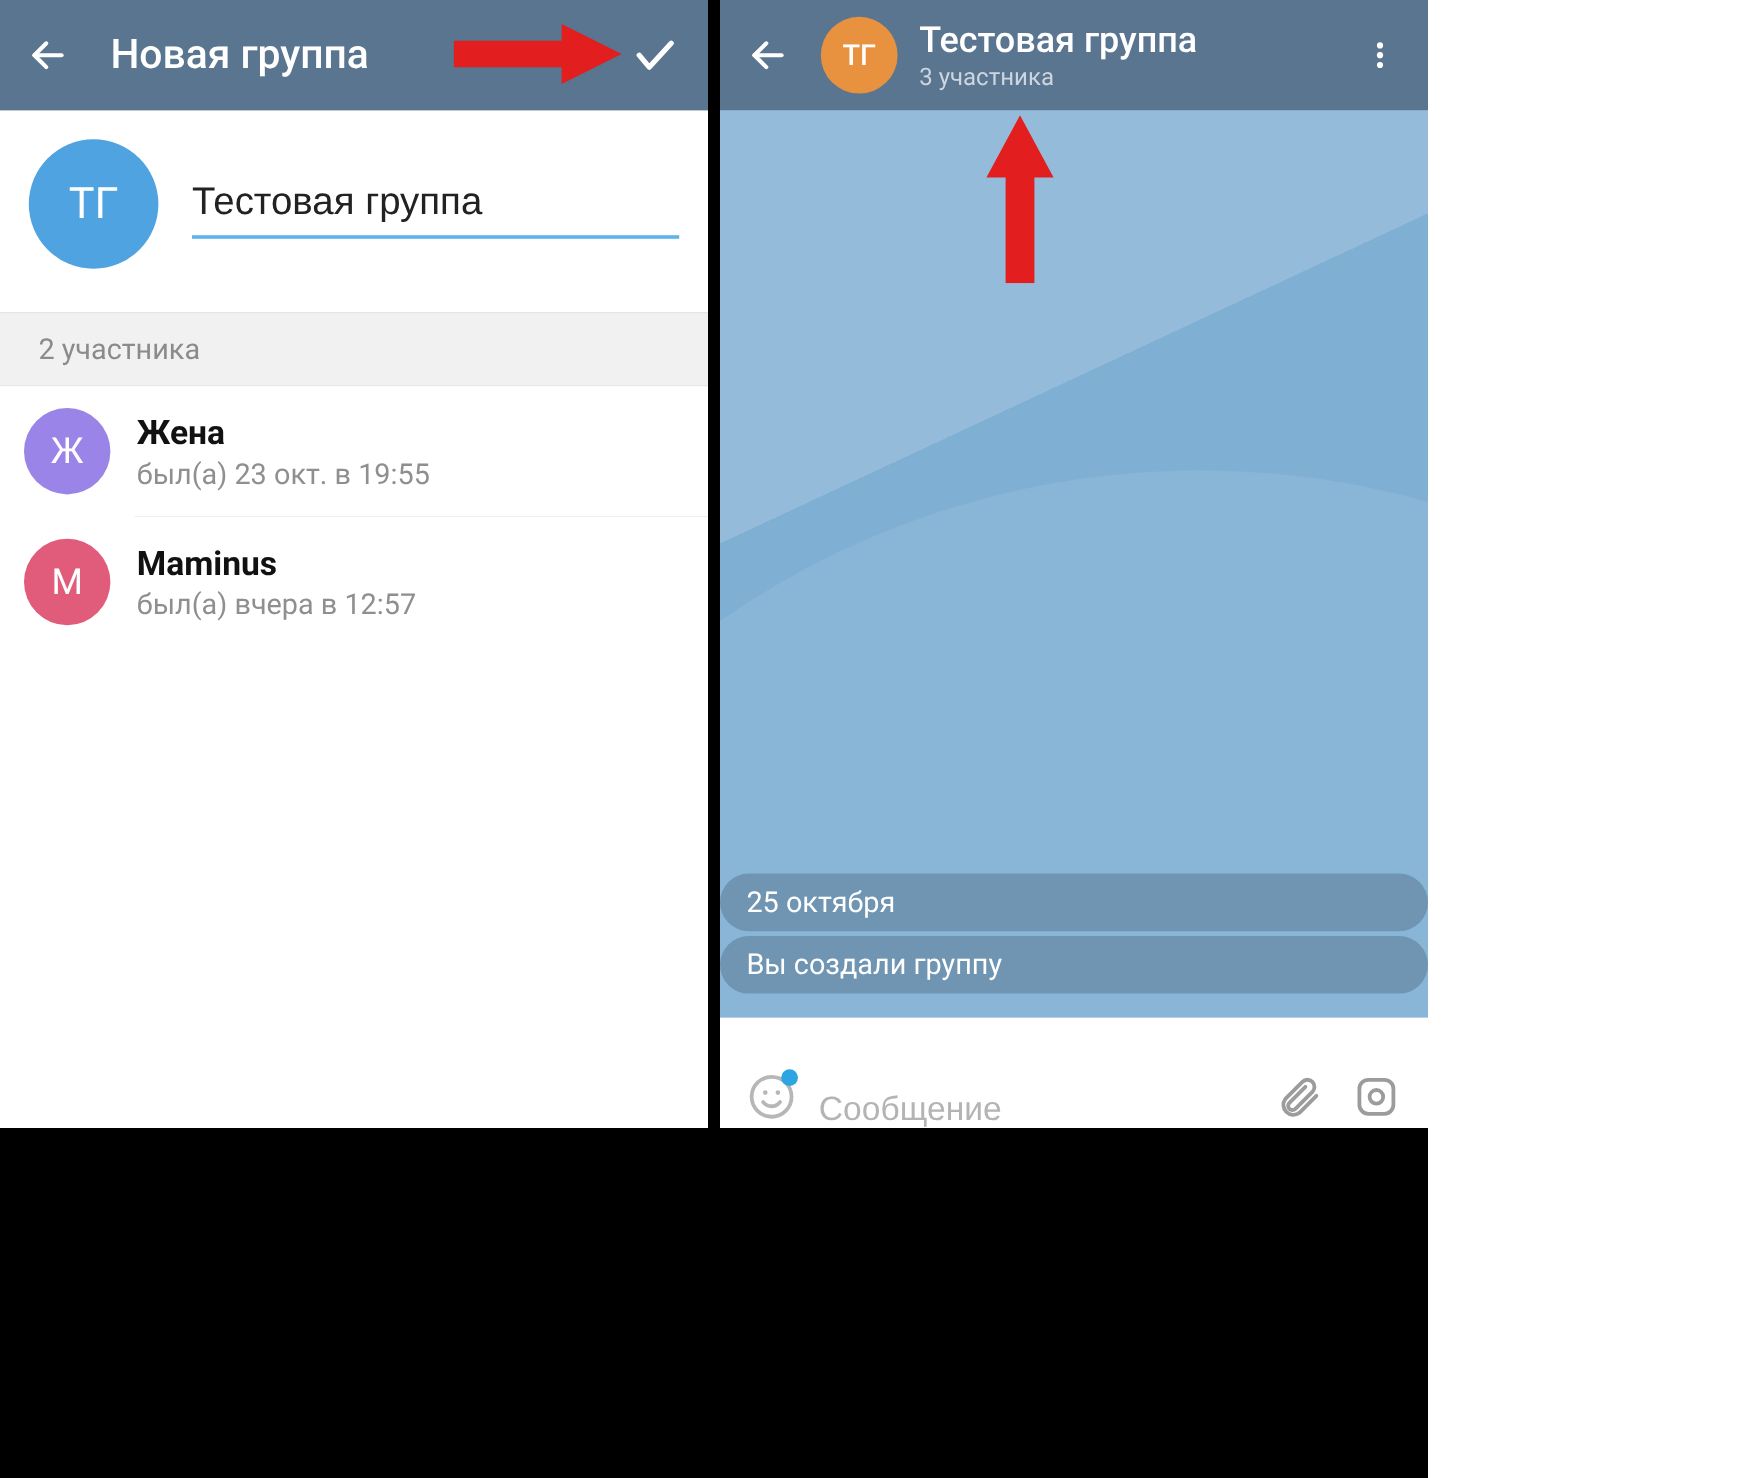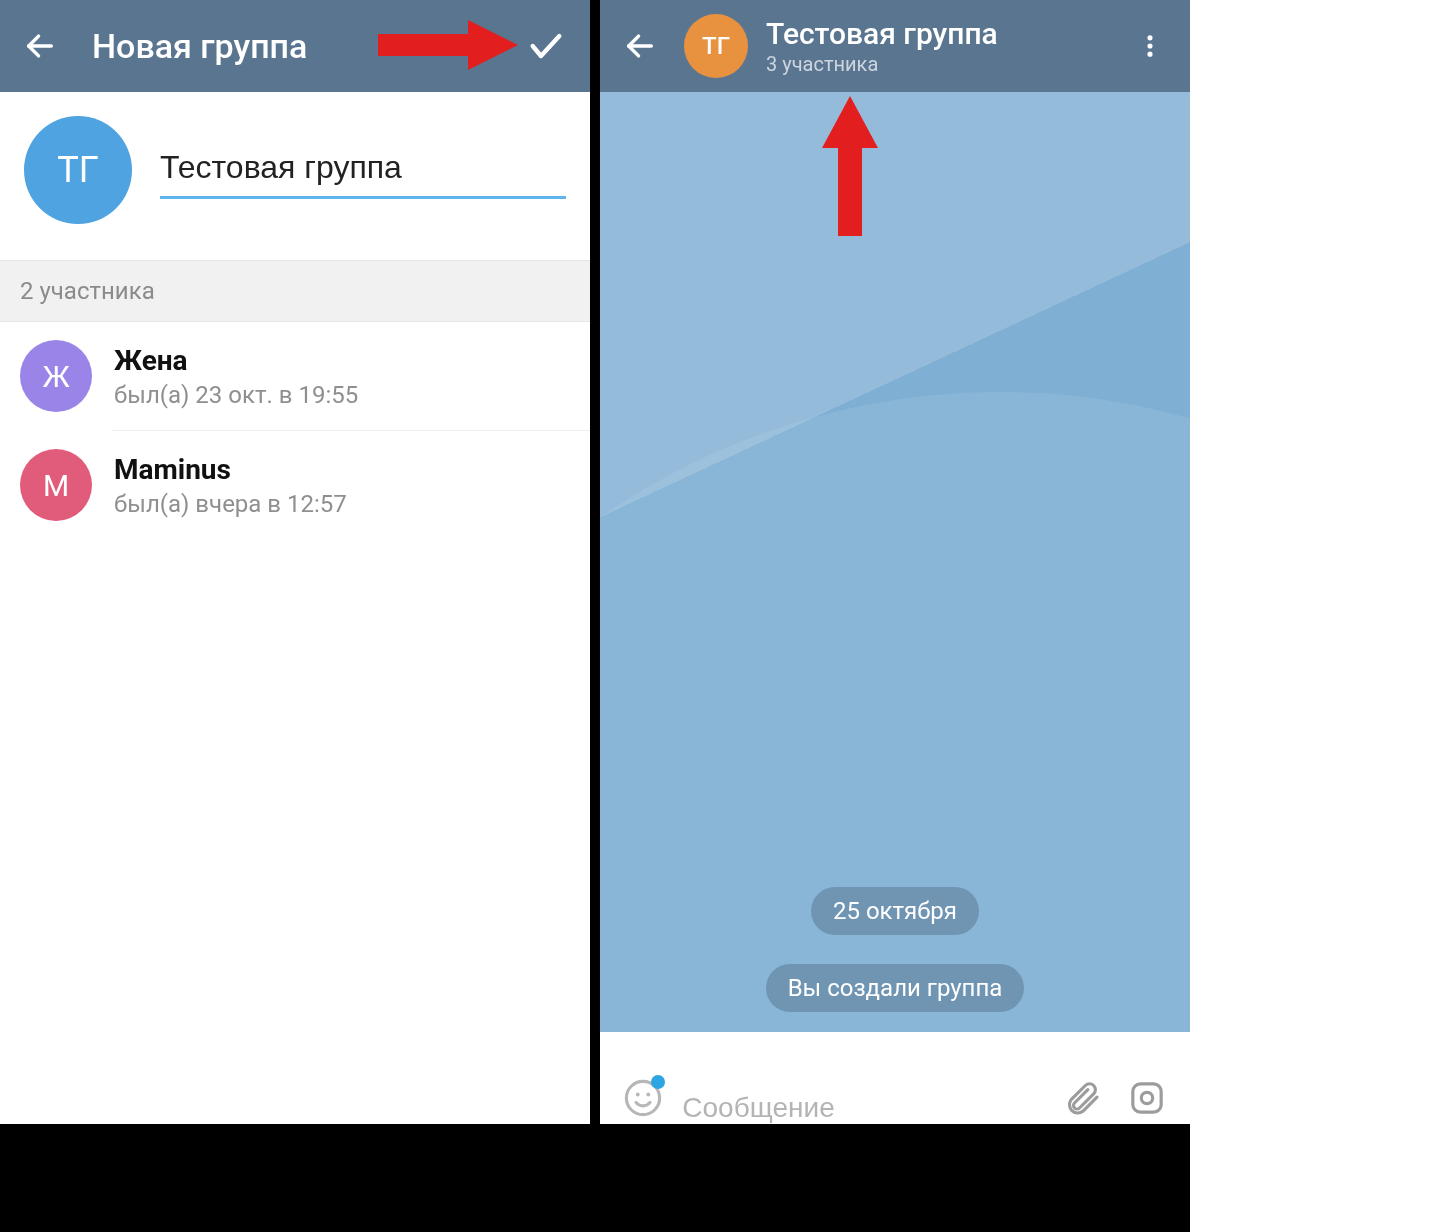--- a/index.html
+++ b/index.html
@@ -13,21 +13,21 @@
   }
   .dual {
     display: flex;
     width: 1190px;
     height: 1232px;
     position: absolute;
     left: 0;
     top: 0;
   }
   .screen {
-    height: 1124px;
+    height: 940px;
     background: #fff;
     position: relative;
     overflow: hidden;
   }
   .screen-left { width: 590px; }
   .divider { width: 10px; background: #000; height: 1232px; }
   .screen-right { width: 590px; background: #7fb0d4; }
   .rightfill {
     position: absolute;
     left: 1190px; top:0; width:260px; height:1232px;
@@ -96,21 +96,21 @@
     border-bottom: 3px solid #5fb4ed;
     font-size: 32px;
     padding: 8px 0 10px 0;
     outline:none;
     color:#222;
   }
   .members-header {
     background:#f1f1f1;
     border-top:1px solid #e5e5e5;
     border-bottom:1px solid #e5e5e5;
-    padding: 16px 20px;
+    padding: 16px 32px;
     color:#8b8b8b;
     font-size:24px;
   }
   .member-row {
     display:flex; align-items:center;
     padding: 18px 20px;
     background:#fff;
   }
   .member-row .mavatar {
     width:72px; height:72px; border-radius:50%;
@@ -133,21 +133,21 @@
     position:absolute;
     width:1400px; height:1400px;
     border-radius:50%;
     background: rgba(255,255,255,0.08);
     left:-300px; top:300px;
   }
   .sys-msgs {
     position:absolute;
     bottom: 20px;
     left:0; right:0;
-    display:flex; flex-direction:column; align-items:center; gap:29px;
+    display:flex; flex-direction:column; gap:4px;
   }
   .pill {
     background:#6f95b3;
     color:#fff;
     font-size:24px;
     padding:10px 22px;
     border-radius: 999px;
   }
   .composer {
     position:absolute; left:0; right:0; bottom:0;
@@ -271,21 +271,21 @@
             <circle cx="12" cy="5" r="2.2"></circle>
             <circle cx="12" cy="12" r="2.2"></circle>
             <circle cx="12" cy="19" r="2.2"></circle>
           </svg>
       </div>
     </div>
 
     <div class="chat-bg">
       <div class="sys-msgs">
         <div class="pill">25 октября</div>
-        <div class="pill">Вы создали группа</div>
+        <div class="pill">Вы создали группу</div>
       </div>
     </div>
 
     <div class="composer">
       <div class="emoji">
         <svg width="42" height="42" viewBox="0 0 24 24" fill="none" stroke="#b7b7b7" stroke-width="1.8">
           <circle cx="12" cy="12" r="9.5"></circle>
           <circle cx="9" cy="10" r="1.1" fill="#b7b7b7" stroke="none"></circle>
           <circle cx="15" cy="10" r="1.1" fill="#b7b7b7" stroke="none"></circle>
           <path d="M8 14.5c1 1.3 2.4 2 4 2s3-.7 4-2" stroke-linecap="round"></path>

